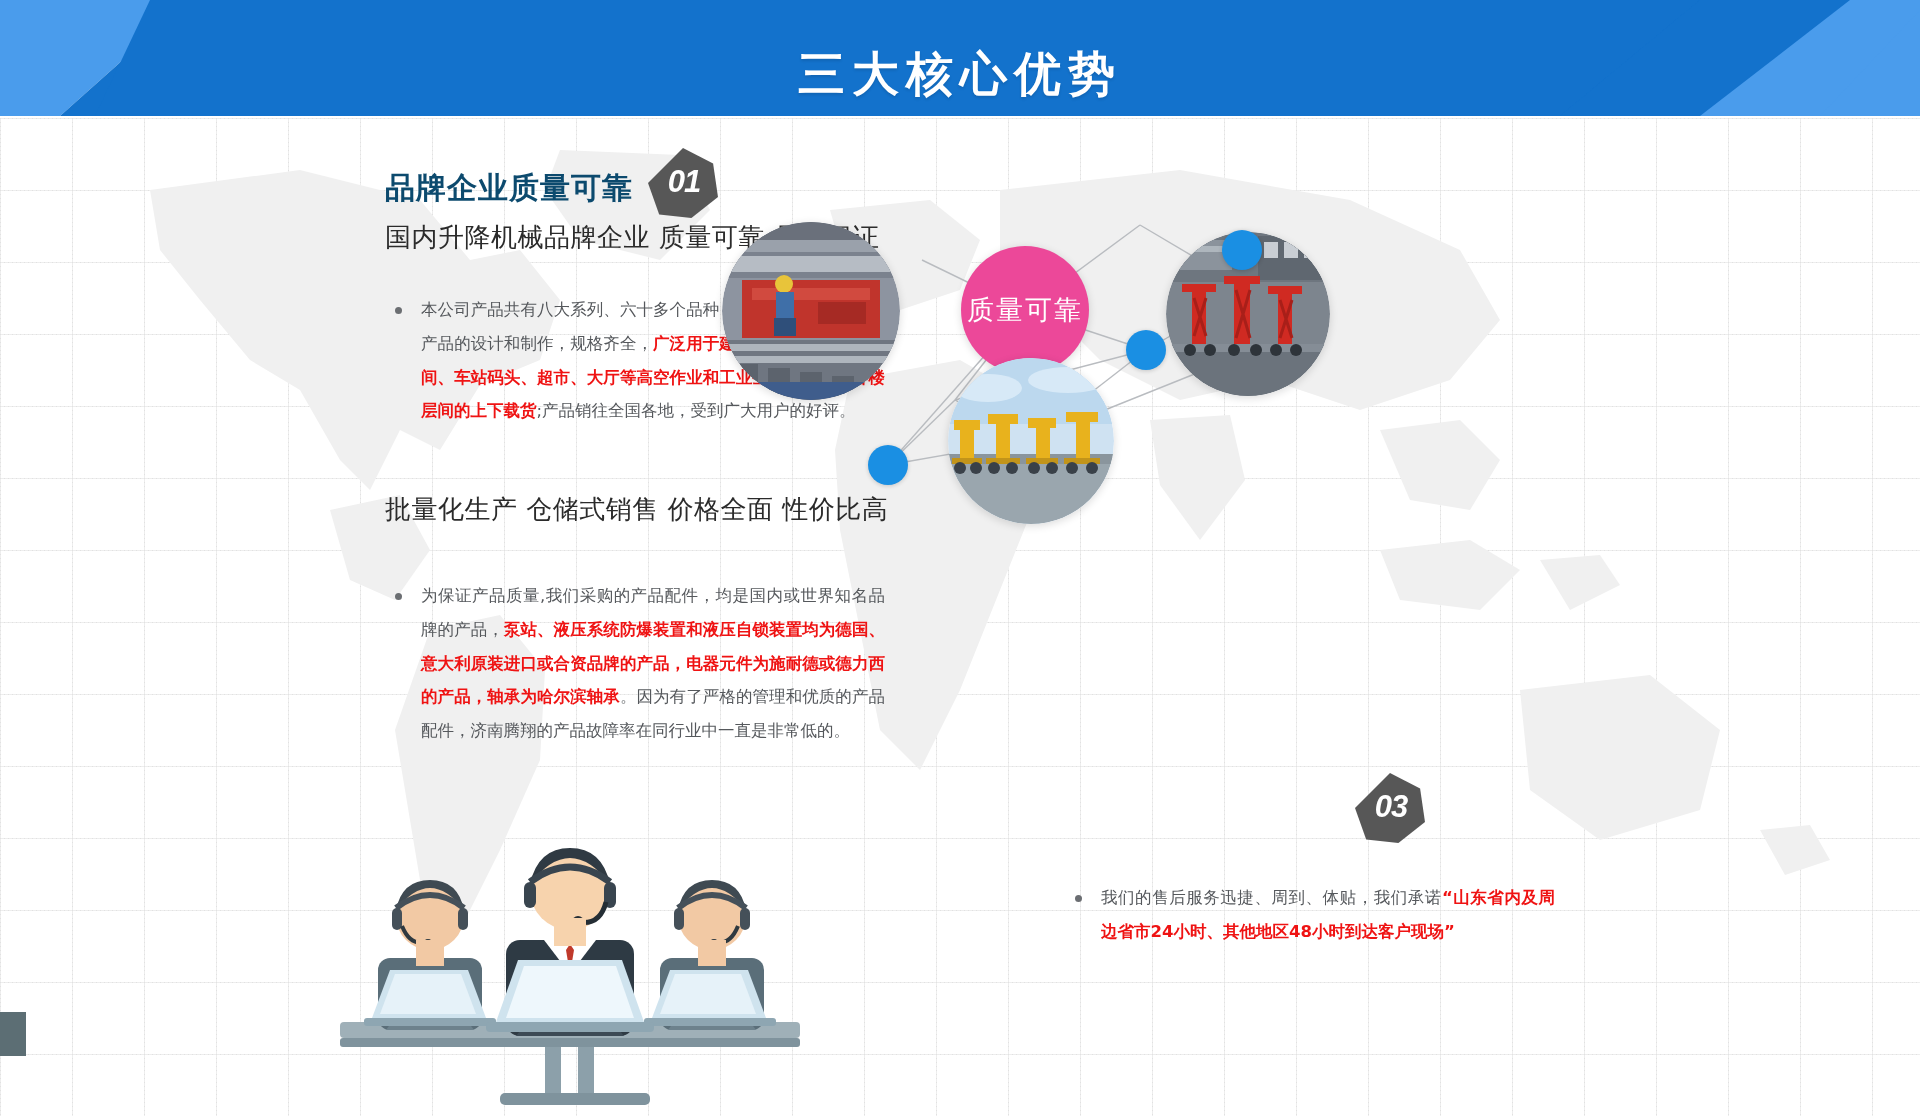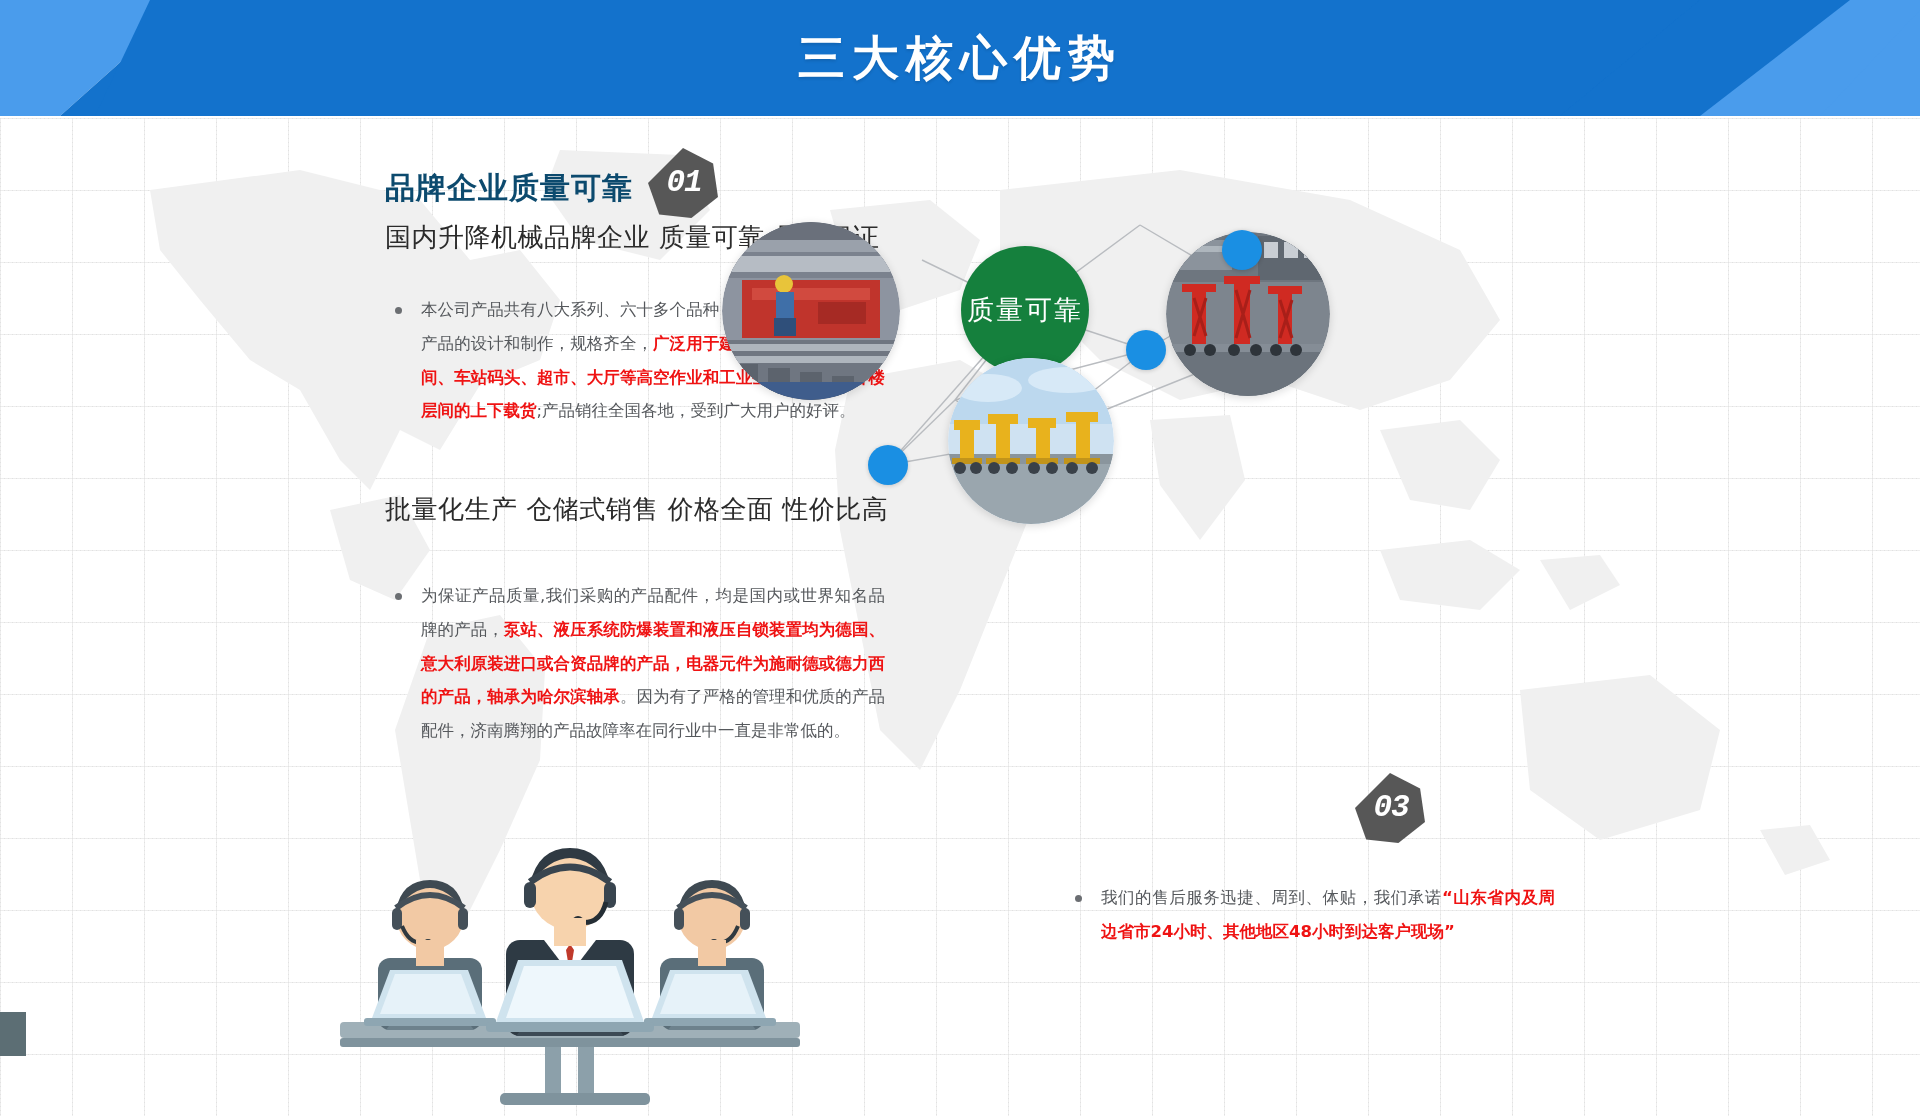--- a/index.html
+++ b/index.html
@@ -26,21 +26,21 @@
       repeating-linear-gradient(to right, #000 0 1px, transparent 1px 72px),
       repeating-linear-gradient(to bottom, #000 0 1px, transparent 1px 72px);
     opacity:.55;pointer-events:none;
   }
   .world-map{position:absolute;left:0;top:130px;width:1920px;height:930px;opacity:1;pointer-events:none;}
 
   
   .banner{position:absolute;left:0;top:0;width:1920px;height:116px;}
   .banner .bg{position:absolute;inset:0;}
   .banner-title{
-    position:absolute;left:0;top:0;width:1920px;height:116px;
+    position:absolute;left:0;top:16px;width:1920px;height:116px;
     display:flex;align-items:center;justify-content:center;
     color:#ffffff;font-size:47px;font-weight:bold;letter-spacing:7px;
     text-shadow:0 2px 3px rgba(0,0,0,.12);
     font-family:Liberation Sans, sans-serif;
   }
 
   
   .feature{position:absolute;}
   .feat-head{position:relative;display:block;height:58px;}
   .feat-title{
@@ -50,21 +50,21 @@
   }
   .hex-badge{
     position:absolute;top:-12px;
     width:70px;height:70px;
     background:#575757;
     clip-path:polygon(50% 0%, 93% 22%, 100% 70%, 62% 100%, 16% 95%, 0% 50%);
     display:flex;align-items:center;justify-content:center;
   }
   .hex-badge span{
     color:#fff;font-size:31px;font-weight:bold;font-style:italic;
-    letter-spacing:-1px;font-family:Liberation Mono, monospace;
+    letter-spacing:-1px;font-family:Liberation Sans, sans-serif;
     transform:translate(1px,-1px);
   }
   .feat-sub{
     color:#2b2b2b;font-size:26px;letter-spacing:.5px;white-space:nowrap;
     margin-top:2px;font-family:"DejaVu Sans","Liberation Sans",sans-serif;
   }
   .bullets{margin-top:26px;}
   .bullet{
     position:relative;padding-left:36px;margin-bottom:24px;
     color:#55585c;font-size:16.5px;line-height:2.05;
@@ -77,21 +77,21 @@
   }
   .red{color:#ef1313;font-weight:bold;}
   .dark{color:#55585c;font-weight:normal;}
 
   
   .netwrap{position:absolute;left:850px;top:140px;width:700px;height:420px;}
   .node-circle{
     position:absolute;border-radius:50%;
     box-shadow:0 2px 8px rgba(0,0,0,.14);overflow:hidden;
   }
-  .blue-node{background:#15803d;display:flex;align-items:center;justify-content:center;}
+  .blue-node{background:#ec4899;display:flex;align-items:center;justify-content:center;}
   .blue-node span{
     color:#fff;font-size:27px;font-weight:500;letter-spacing:2px;
     font-family:"DejaVu Sans","Liberation Sans",sans-serif;
   }
   .dot{position:absolute;border-radius:50%;background:#1a8fe3;box-shadow:0 1px 4px rgba(0,0,0,.18);}
 
   
   .cc{position:absolute;left:330px;top:790px;width:480px;height:320px;}
 
   

